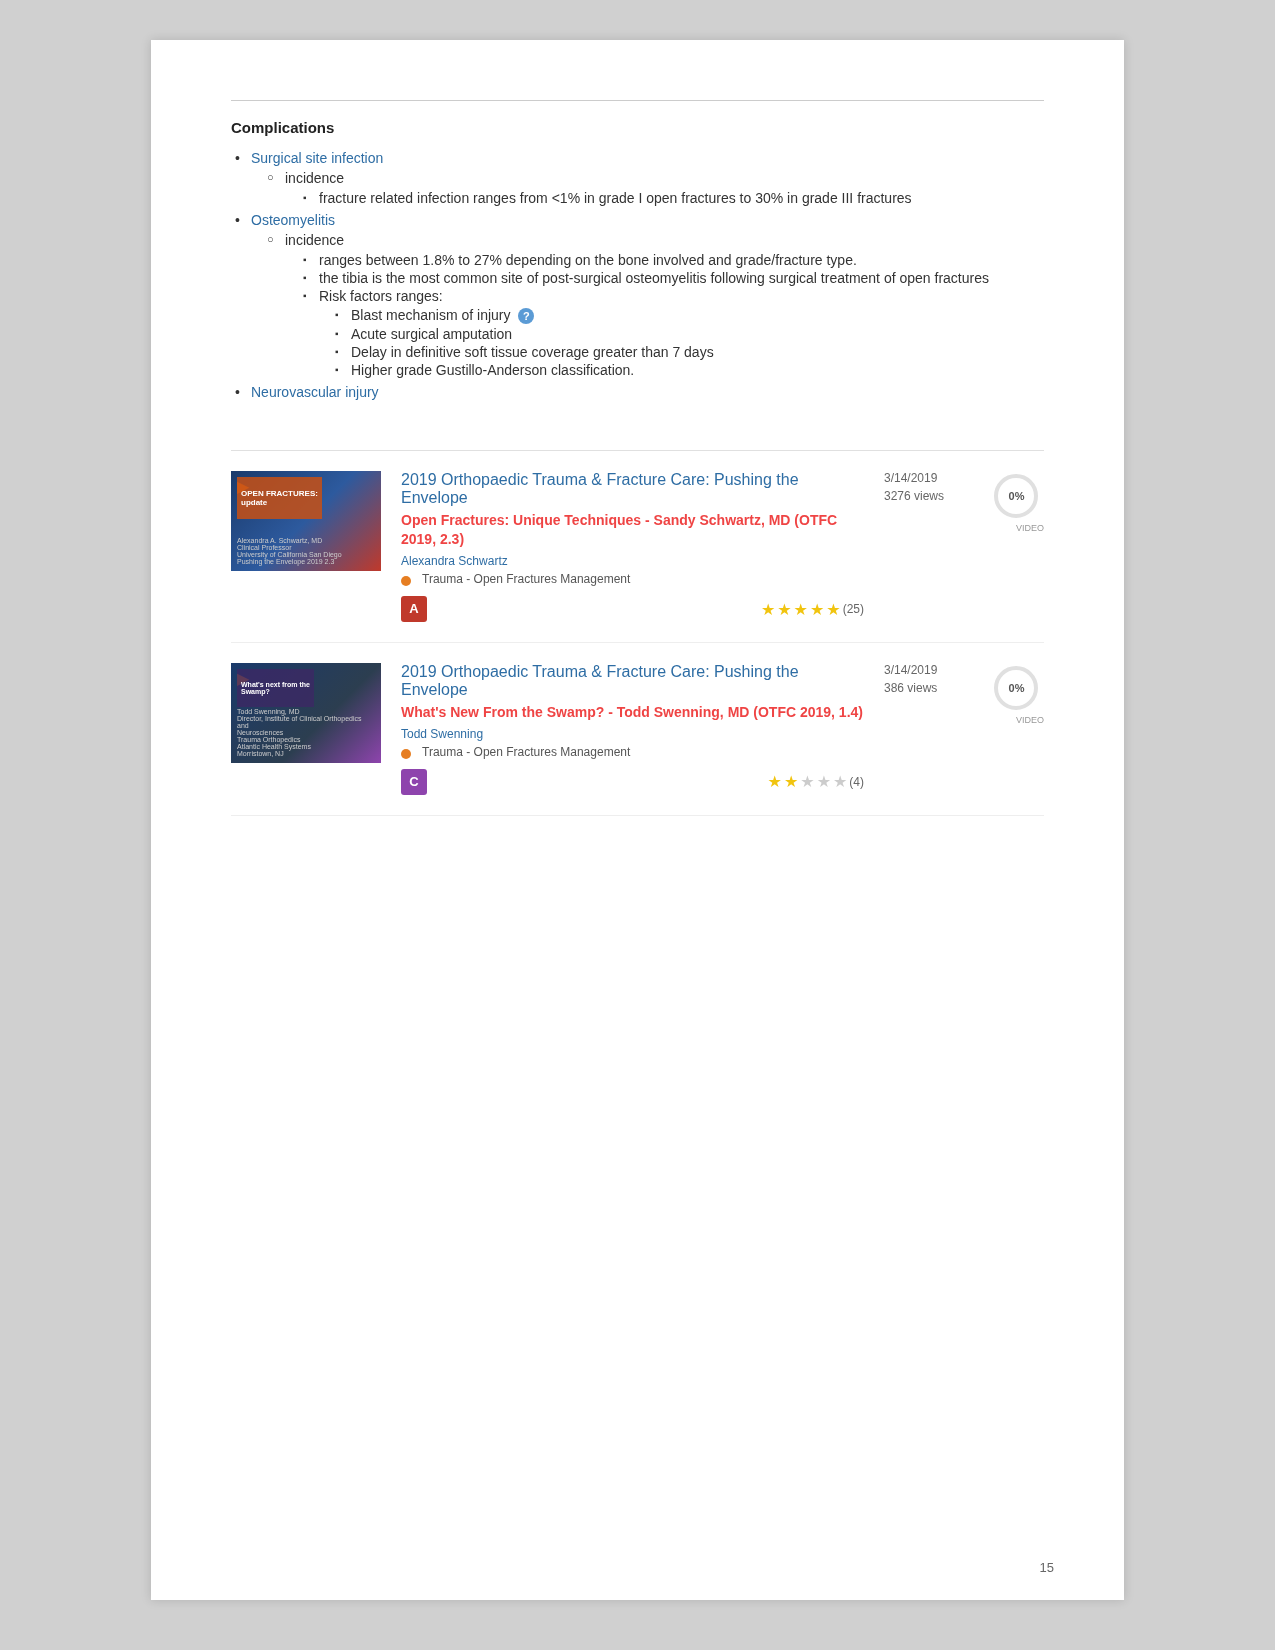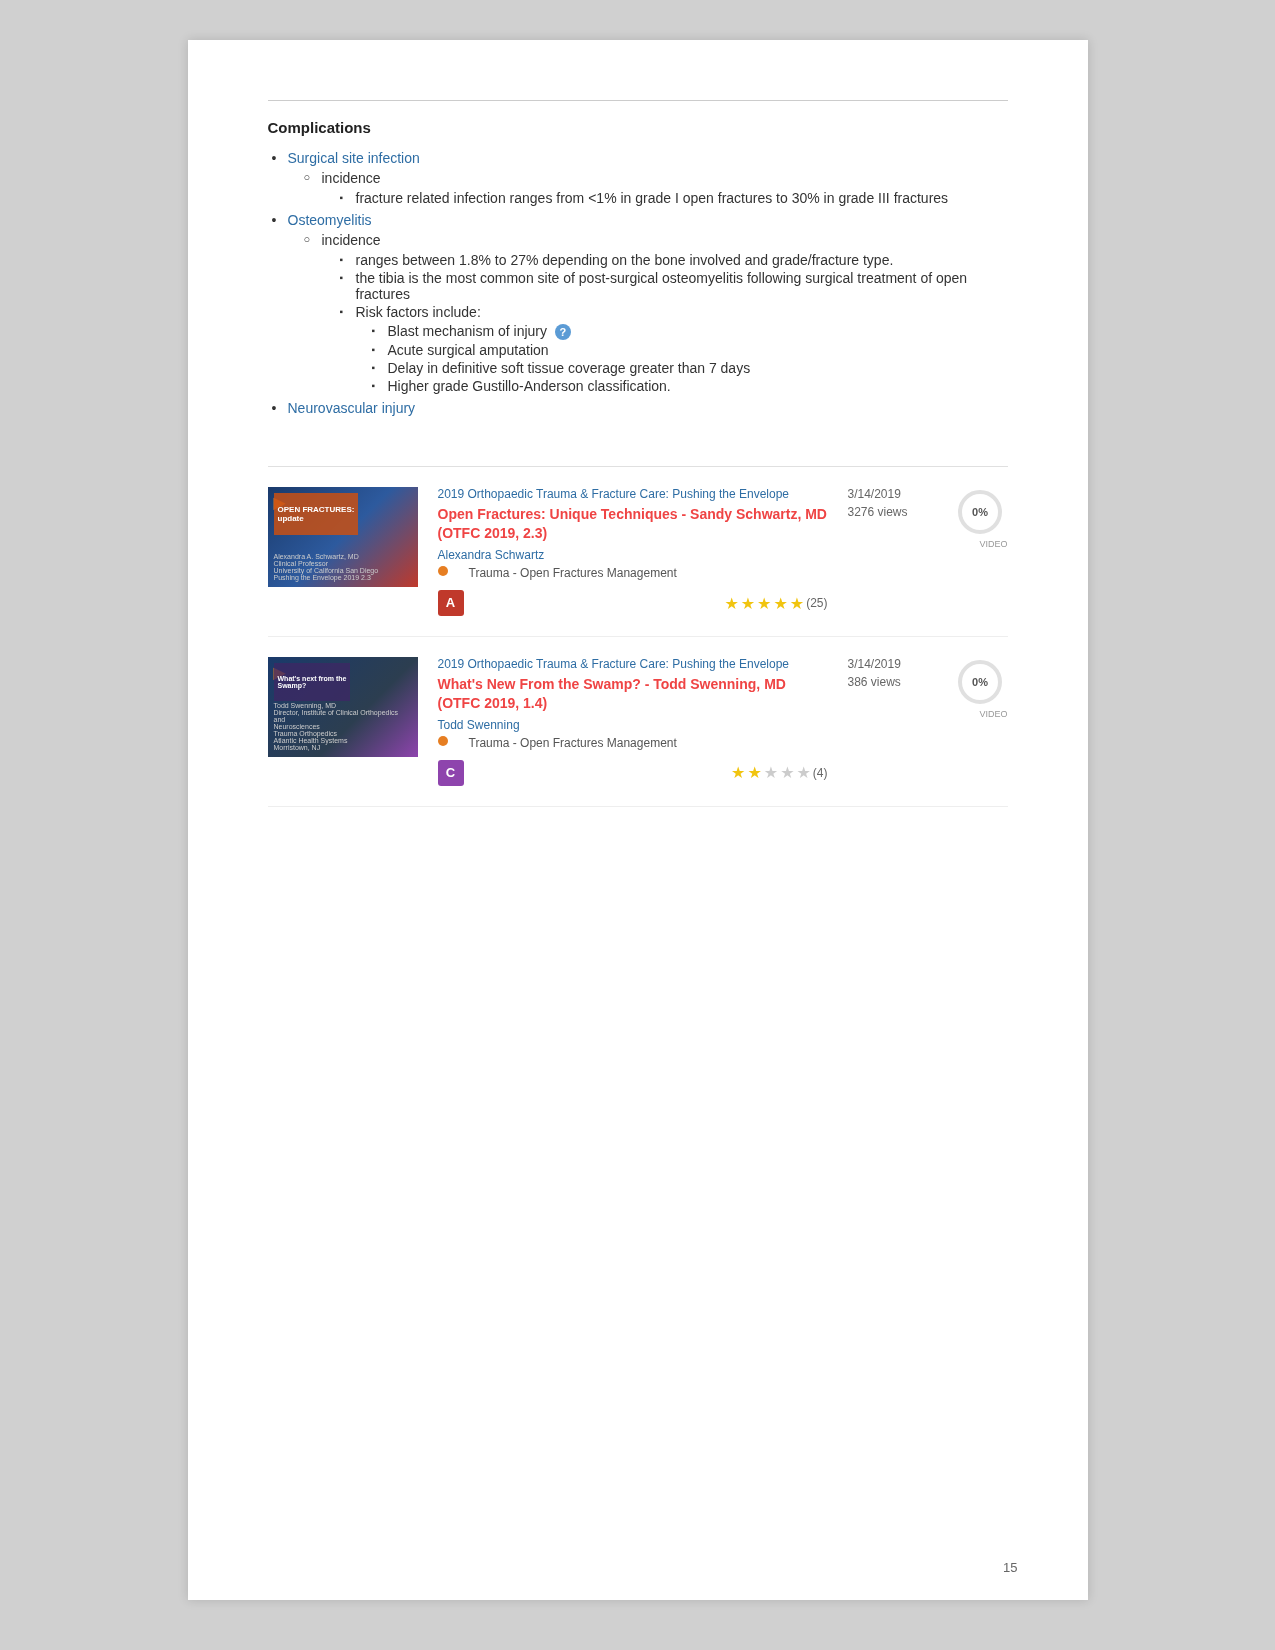--- a/index.html
+++ b/index.html
@@ -8,21 +8,21 @@
       font-family: Arial, sans-serif;
       font-size: 14px;
       display: flex;
       justify-content: center;
       align-items: flex-start;
       min-height: 1650px;
       padding: 40px 20px;
     }
     .page {
       background: #fff;
-      width: 900px;
+      width: 973px;
       min-height: 1560px;
       padding: 60px 80px 60px 80px;
       position: relative;
       box-shadow: 0 0 10px rgba(0,0,0,0.15);
     }
     .section-title {
       font-weight: bold;
       font-size: 15px;
       margin-bottom: 14px;
       color: #222;
@@ -172,41 +172,41 @@
       top: 6px;
       left: 6px;
       color: #e67e22;
       font-size: 16px;
     }
     .video-info {
       flex: 1;
     }
     .video-series {
       color: #2e6da4;
-      font-size: 12px;
+      font-size: 16px;
       margin-bottom: 4px;
     }
     .video-title {
       font-size: 14px;
       font-weight: bold;
       color: #ef4444;
       margin-bottom: 5px;
       line-height: 1.35;
     }
     .video-author {
       color: #2e6da4;
       font-size: 12px;
       margin-bottom: 4px;
     }
     .video-topic {
       font-size: 12px;
       color: #555;
       display: flex;
-      align-items: flex-start;
-      gap: 18px;
+      align-items: flex-end;
+      gap: 8px;
     }
     .topic-dot {
       display: inline-block;
       width: 10px;
       height: 10px;
       background: #e67e22;
       border-radius: 50%;
       margin-right: 3px;
     }
     .video-meta {
@@ -316,21 +316,21 @@
 
       <li>
         <a class="link-blue" href="#">Osteomyelitis</a>
         <ul class="sub-list">
           <li>
             <span>incidence</span>
             <ul class="bullet-list">
               <li>ranges between 1.8% to 27% depending on the bone involved and grade/fracture type.</li>
               <li>the tibia is the most common site of post-surgical osteomyelitis following surgical treatment of open fractures</li>
               <li>
-                <span>Risk factors include:</span>
+                <span>Risk factors ranges:</span>
                 <ul class="sub-bullet-list">
                   <li>
                     <span>Blast mechanism of injury</span>
                     <span class="help-icon">?</span>
                   </li>
                   <li>Acute surgical amputation</li>
                   <li>Delay in definitive soft tissue coverage greater than 7 days</li>
                   <li>Higher grade Gustillo-Anderson classification.</li>
                 </ul>
               </li>

